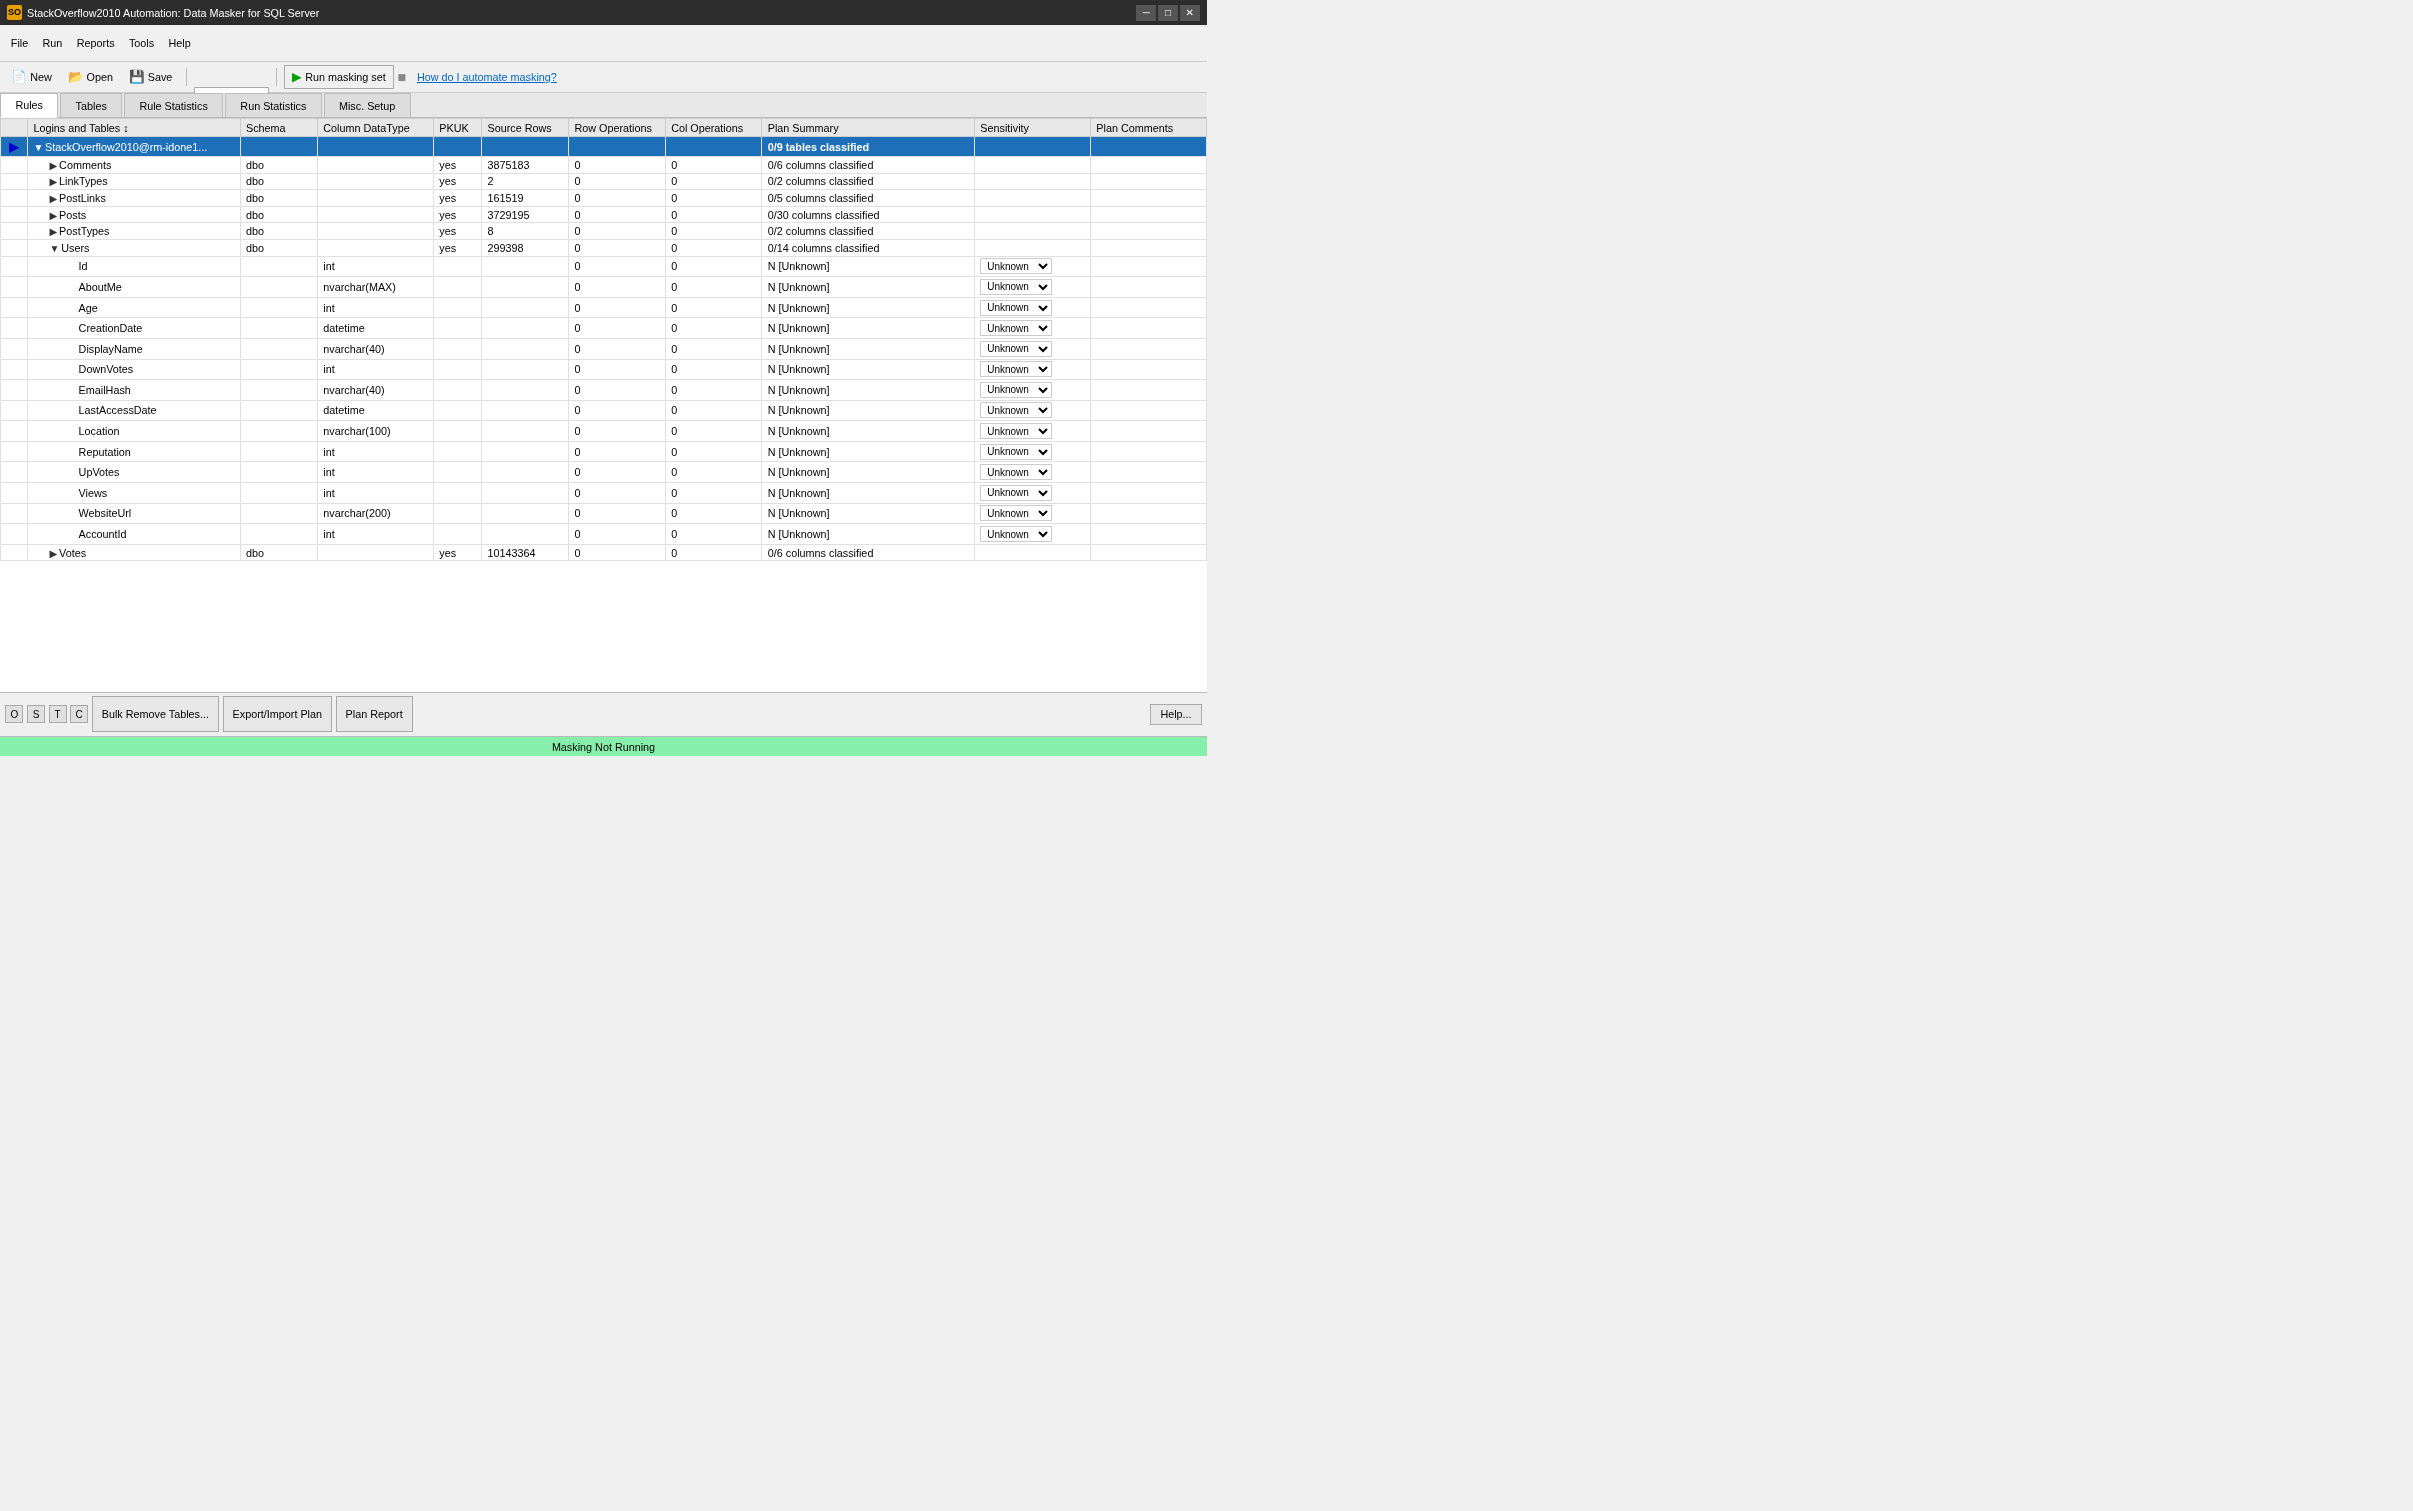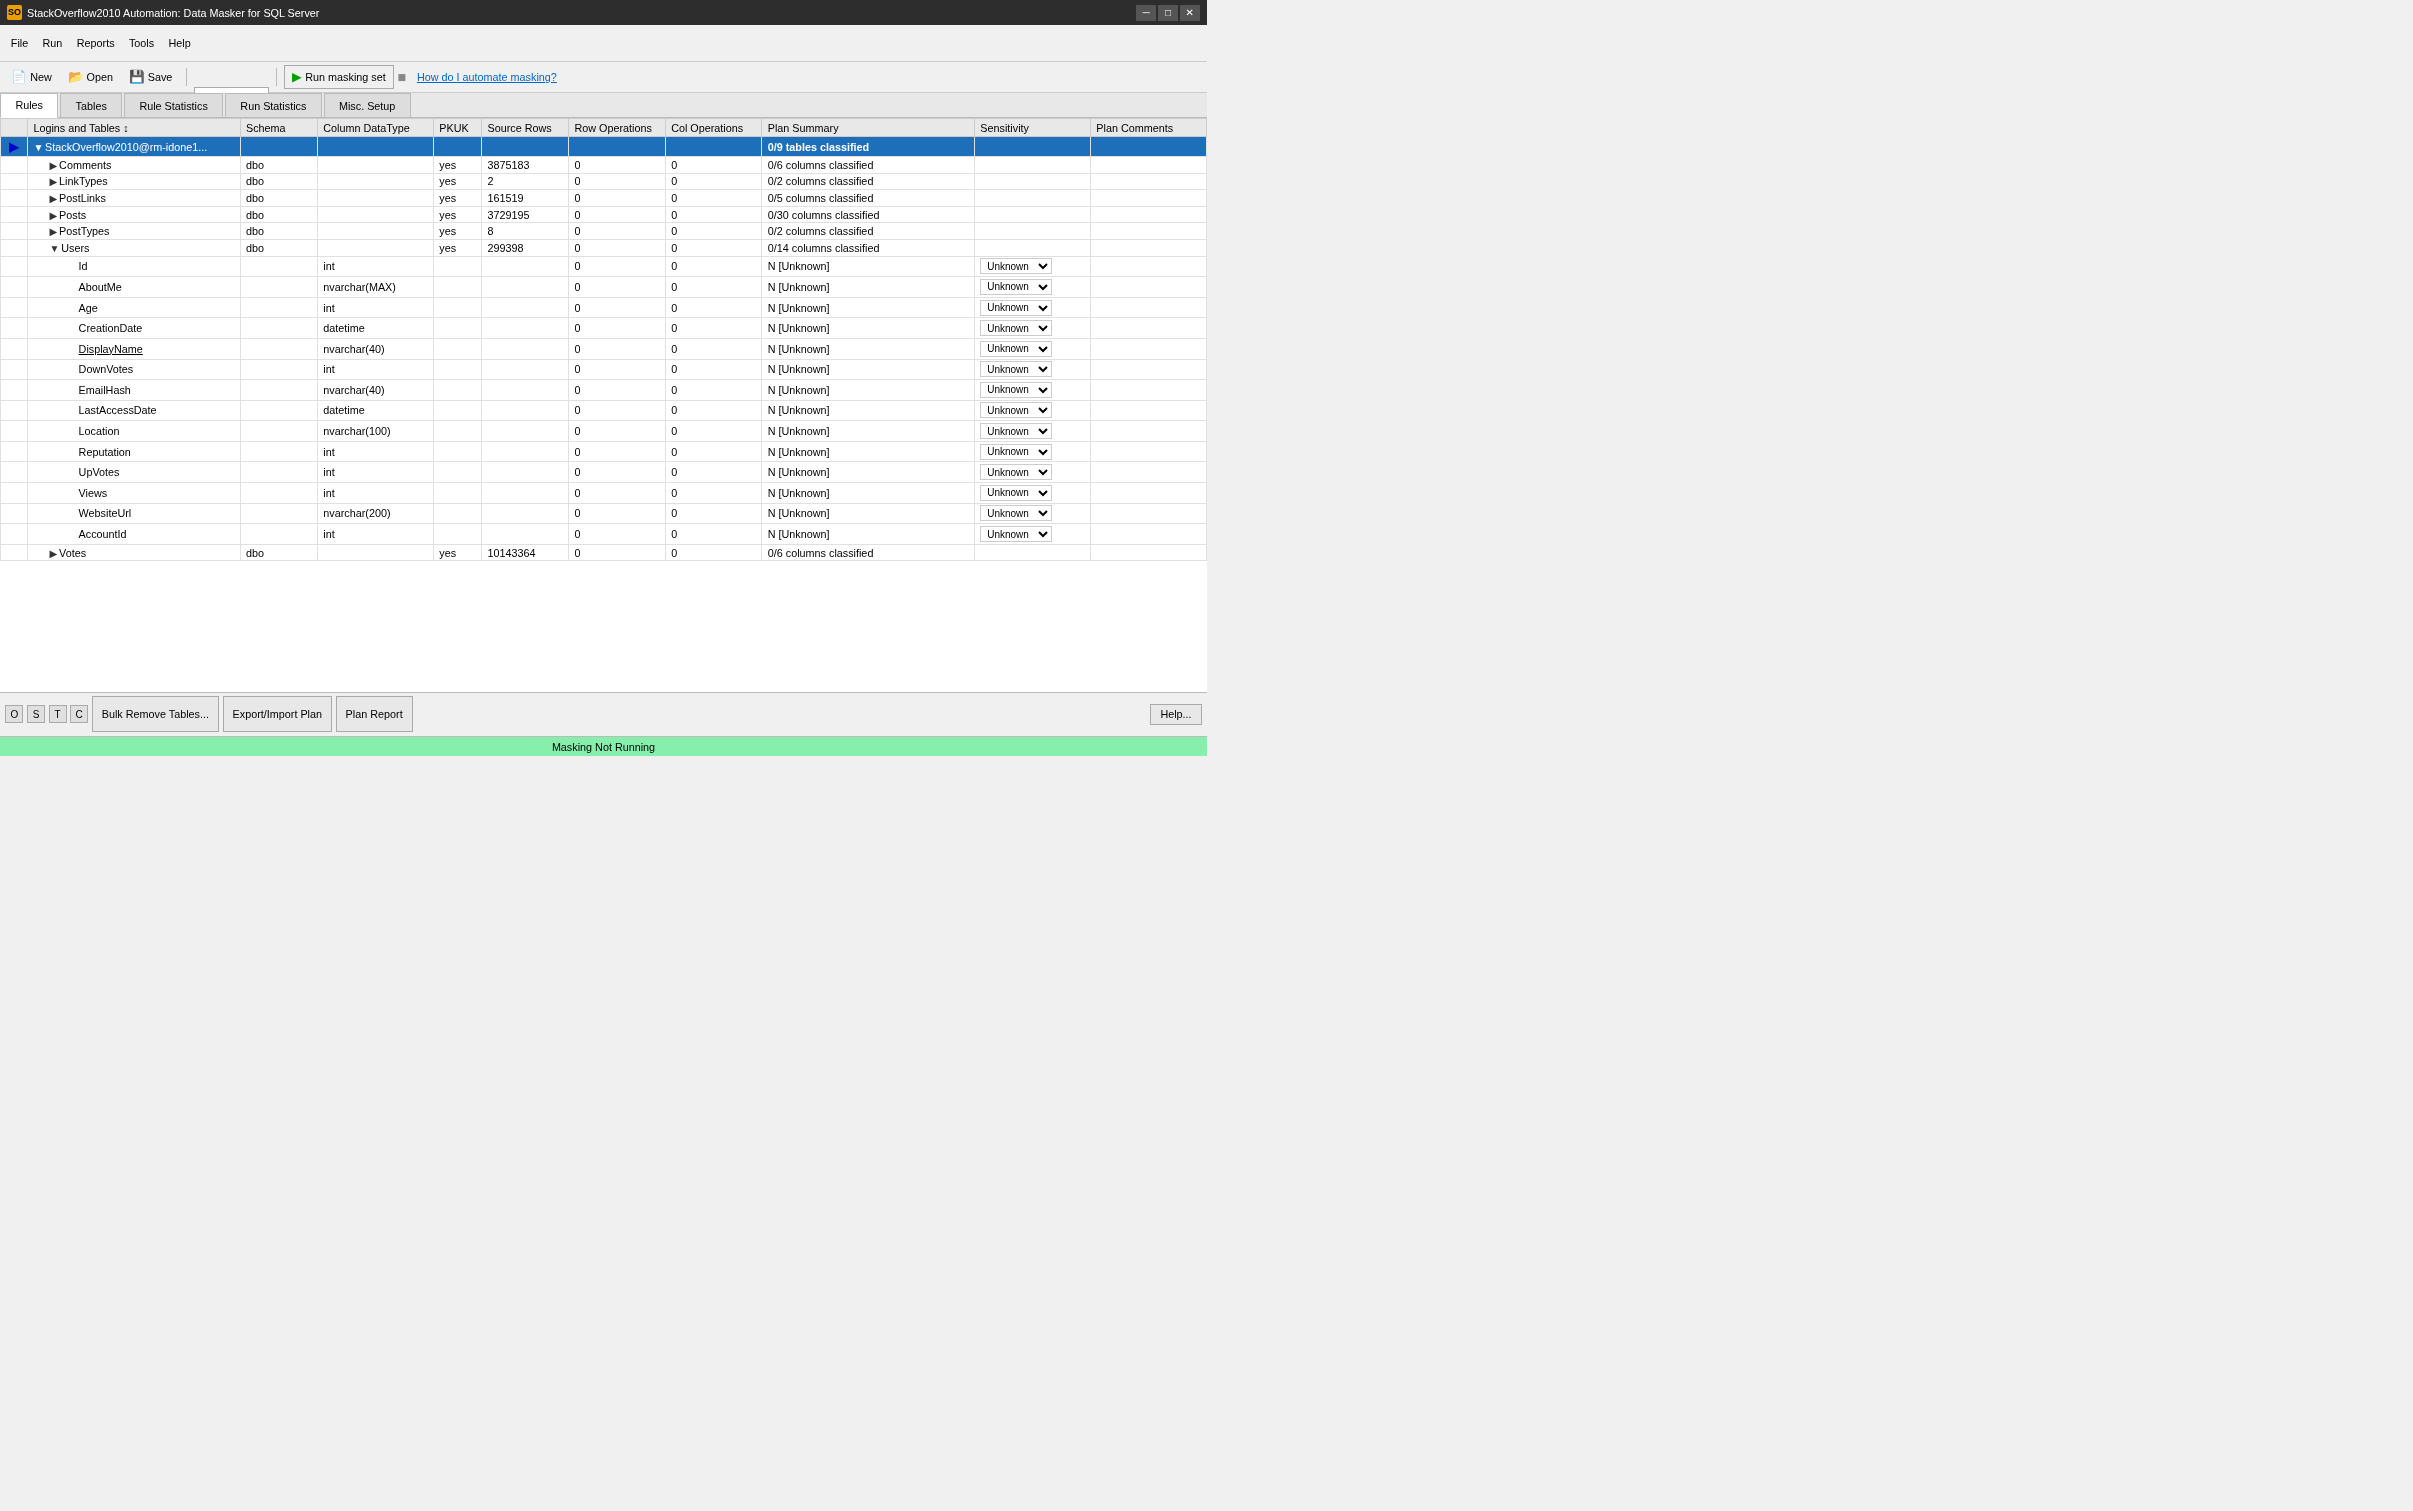--- a/index.html
+++ b/index.html
@@ -468,21 +468,21 @@
             <td></td>
             <td></td>
             <td>0</td>
             <td>0</td>
             <td>N [Unknown]</td>
             <td><select class="sensitivity-select"><option>Unknown</option><option>None</option><option>Low</option><option>Medium</option><option>High</option></select></td>
             <td></td>
           </tr>
           <tr>
             <td style="text-align: center;"></td>
-            <td style="padding-left: 38px; text-decoration: underline;"><span style="display:inline-block;width:12.6px;"></span>DisplayName</td>
+            <td style="padding-left: 38px;"><span style="display:inline-block;width:12.6px;"></span>DisplayName</td>
             <td></td>
             <td>nvarchar(40)</td>
             <td></td>
             <td></td>
             <td>0</td>
             <td>0</td>
             <td>N [Unknown]</td>
             <td><select class="sensitivity-select"><option>Unknown</option><option>None</option><option>Low</option><option>Medium</option><option>High</option></select></td>
             <td></td>
           </tr>

